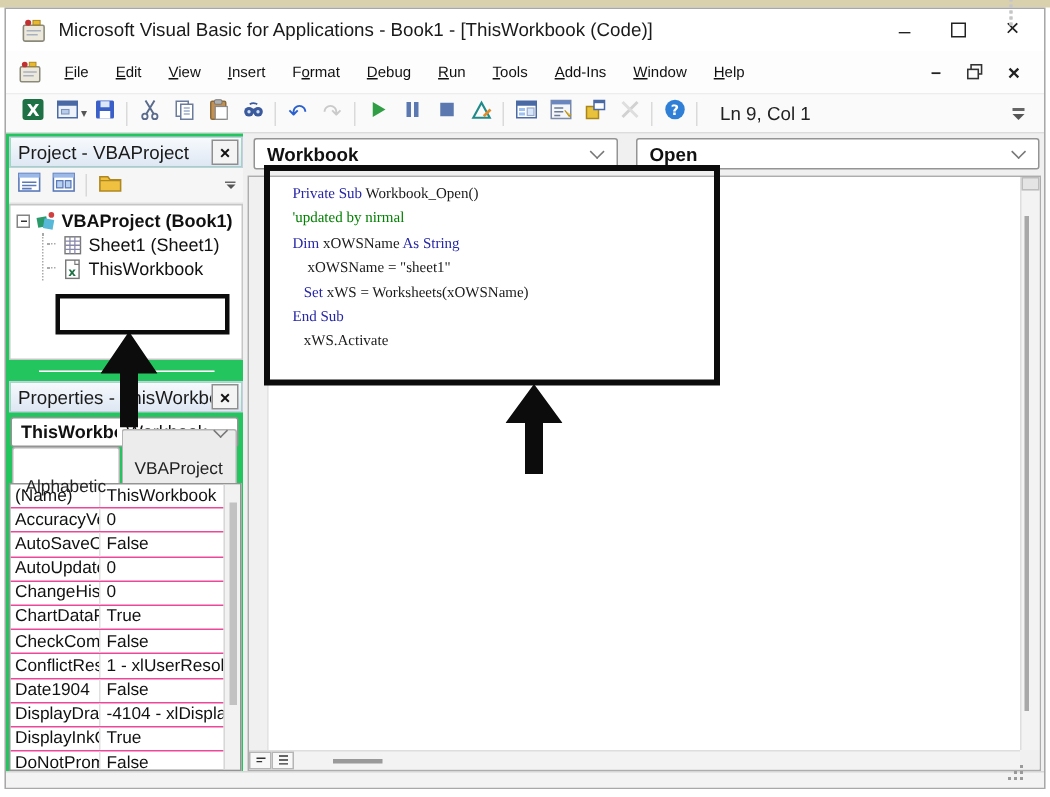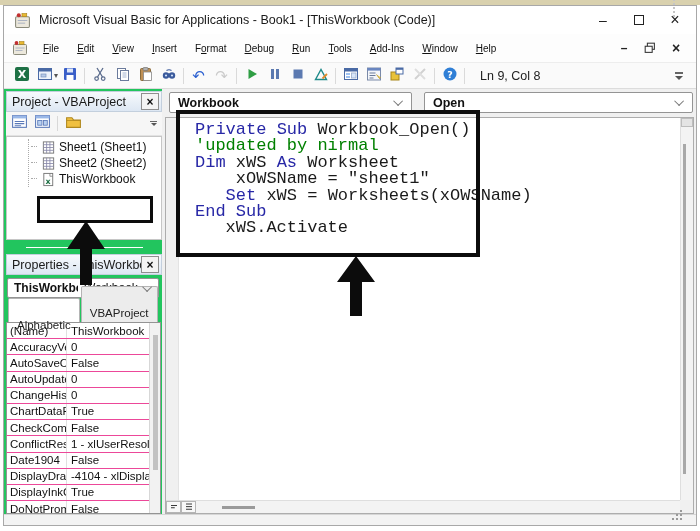--- a/index.html
+++ b/index.html
@@ -106,21 +106,21 @@
   .code-combo { height:21px; background:#fff; border:1px solid #949494; border-radius:2px; display:flex;
                 align-items:center; padding:0 8px; font-size:12.5px; font-weight:bold; color:#111; }
   .code-combo .chev { width:7px; height:7px; border-left:1.6px solid #777; border-bottom:1.6px solid #777;
                       transform:rotate(-45deg) translateY(-2px); margin-left:auto; }
   .combo-object { width:243px; flex:none; }
   .combo-proc { flex:1; }
 
   .code-area { flex:1; position:relative; background:#fff; border:1px solid #adadad; display:flex; min-height:0; }
   .code-margin { width:13px; flex:none; background:#f0f0f0; border-right:1px solid #e3e3e3; }
   .code-text { flex:1; padding:4px 0 0 16px; overflow:hidden;
-               font-family:Liberation Mono, monospace; font-size:17px; line-height:16.4px; }
+               font-family:Liberation Serif, serif; font-size:10px; line-height:16.4px; }
   .code-line { white-space:pre; color:var(--code-text); }
   .tok-k { color:var(--kw); }
   .tok-c { color:var(--cm); }
 
   .v-scroll { position:absolute; top:0; right:0; bottom:13px; width:13px; background:#f3f3f3; border-left:1px solid #dedede; }
   .v-split { position:absolute; top:0; left:0; right:0; height:9px; background:#e4e4e4; border:1px solid #bdbdbd; }
   .v-thumb { position:absolute; top:26px; left:2px; width:3px; height:330px; background:#a8a8a8; }
   .h-scroll { position:absolute; left:0; right:13px; bottom:0; height:13px; background:#f3f3f3;
               border-top:1px solid #dedede; display:flex; align-items:center; }
   .margin-btn { width:15px; height:12px; background:#f8f8f8; border:1px solid #b5b5b5; flex:none;
@@ -315,21 +315,21 @@
           </span>
           <span class="tb-sep"></span>
           <span class="tb-btn">
             <span><svg width="16" height="16" viewBox="0 0 16 16" xmlns="http://www.w3.org/2000/svg">
                 <circle cx="8" cy="8" r="6.5" fill="#2f7fd6"></circle>
                 <text x="8" y="11.5" font-size="9.5" font-weight="bold" fill="#fff" text-anchor="middle" font-family="DejaVu Sans">?</text>
               </svg></span>
           </span>
         </span>
       <span class="tb-sep"></span>
-      <span class="tb-status">Ln 9, Col 8</span>
+      <span class="tb-status">Ln 9, Col 1</span>
       <span class="tb-overflow">
         <span class="bar"></span>
         <span class="tri"></span>
       </span>
     </div>
 
     <div class="client">
 
       <div class="left-col">
 
@@ -361,39 +361,40 @@
                   <path d="M1.5 7 h13" stroke="#b08820" stroke-width="0.8"></path>
                 </svg></span>
             </span>
             <span class="ptb-overflow">
               <span class="bar"></span>
               <span class="tri"></span>
             </span>
           </div>
 
         <div class="tree" id="project-tree">
+            <div class="tree-row root">
+              <span class="minusbox"></span>
+              <span class="tree-icon"><svg width="15" height="15" viewBox="0 0 16 16" xmlns="http://www.w3.org/2000/svg">
+                  <rect x="2" y="5" width="7" height="7" fill="#2a9a6a" transform="rotate(-10 5.5 8.5)"></rect>
+                  <rect x="6.5" y="6.5" width="7" height="7" fill="#58b8d8" transform="rotate(10 10 10)"></rect>
+                  <circle cx="12" cy="3.5" r="2" fill="#d04040"></circle>
+                </svg></span>
+              <span>VBAProject (Book1)</span>
+            </div>
             <div class="tree-children">
               <div class="tree-row">
                 <span class="tree-icon"><svg width="15" height="15" viewBox="0 0 16 16" xmlns="http://www.w3.org/2000/svg">
                     <rect x="2.5" y="2" width="11" height="12" fill="#fff" stroke="#777"></rect>
                     <path d="M2.5 5h11M2.5 8h11M2.5 11h11" stroke="#88a" stroke-width="0.9"></path>
                     <path d="M6 2v12M9.5 2v12" stroke="#88a" stroke-width="0.9"></path>
                   </svg></span>
                 <span>Sheet1 (Sheet1)</span>
               </div>
               <div class="tree-row">
                 <span class="tree-icon"><svg width="15" height="15" viewBox="0 0 16 16" xmlns="http://www.w3.org/2000/svg">
-                    <rect x="2.5" y="2" width="11" height="12" fill="#fff" stroke="#777"></rect>
-                    <path d="M2.5 5h11M2.5 8h11M2.5 11h11" stroke="#88a" stroke-width="0.9"></path>
-                    <path d="M6 2v12M9.5 2v12" stroke="#88a" stroke-width="0.9"></path>
-                  </svg></span>
-                <span>Sheet2 (Sheet2)</span>
-              </div>
-              <div class="tree-row">
-                <span class="tree-icon"><svg width="15" height="15" viewBox="0 0 16 16" xmlns="http://www.w3.org/2000/svg">
                     <rect x="3" y="1.5" width="9.5" height="13" fill="#fff" stroke="#777"></rect>
                     <path d="M9.5 1.5 v3 h3" fill="none" stroke="#777" stroke-width="0.8"></path>
                     <text x="7.5" y="12.5" font-size="8.5" font-weight="bold" fill="#1e7145" text-anchor="middle" font-family="DejaVu Sans">x</text>
                   </svg></span>
                 <span>ThisWorkbook</span>
               </div>
             </div>
           </div>
 
         <div class="panel-splitter">
@@ -485,21 +486,21 @@
             <span>Open</span>
             <span class="chev"></span>
           </div>
         </div>
 
         <div class="code-area">
           <div class="code-margin"></div>
           <div class="code-text" id="code-lines">
               <div class="code-line"><span class="tok-k">Private</span><span class="tok-t"> </span><span class="tok-k">Sub</span><span class="tok-t"> Workbook_Open()</span></div>
               <div class="code-line"><span class="tok-c">'updated by nirmal</span></div>
-              <div class="code-line"><span class="tok-k">Dim</span><span class="tok-t"> xWS </span><span class="tok-k">As</span><span class="tok-t"> Worksheet</span></div>
+              <div class="code-line"><span class="tok-k">Dim</span><span class="tok-t"> xOWSName </span><span class="tok-k">As</span><span class="tok-t"> </span><span class="tok-k">String</span></div>
               <div class="code-line"><span class="tok-t">    xOWSName = "sheet1"</span></div>
               <div class="code-line"><span class="tok-t">   </span><span class="tok-k">Set</span><span class="tok-t"> xWS = Worksheets(xOWSName)</span></div>
               <div class="code-line"><span class="tok-k">End Sub</span></div>
               <div class="code-line"><span class="tok-t">   xWS.Activate</span></div>
             </div>
 
           <div class="v-scroll">
             <div class="v-split"></div>
             <div class="v-thumb"></div>
           </div>

